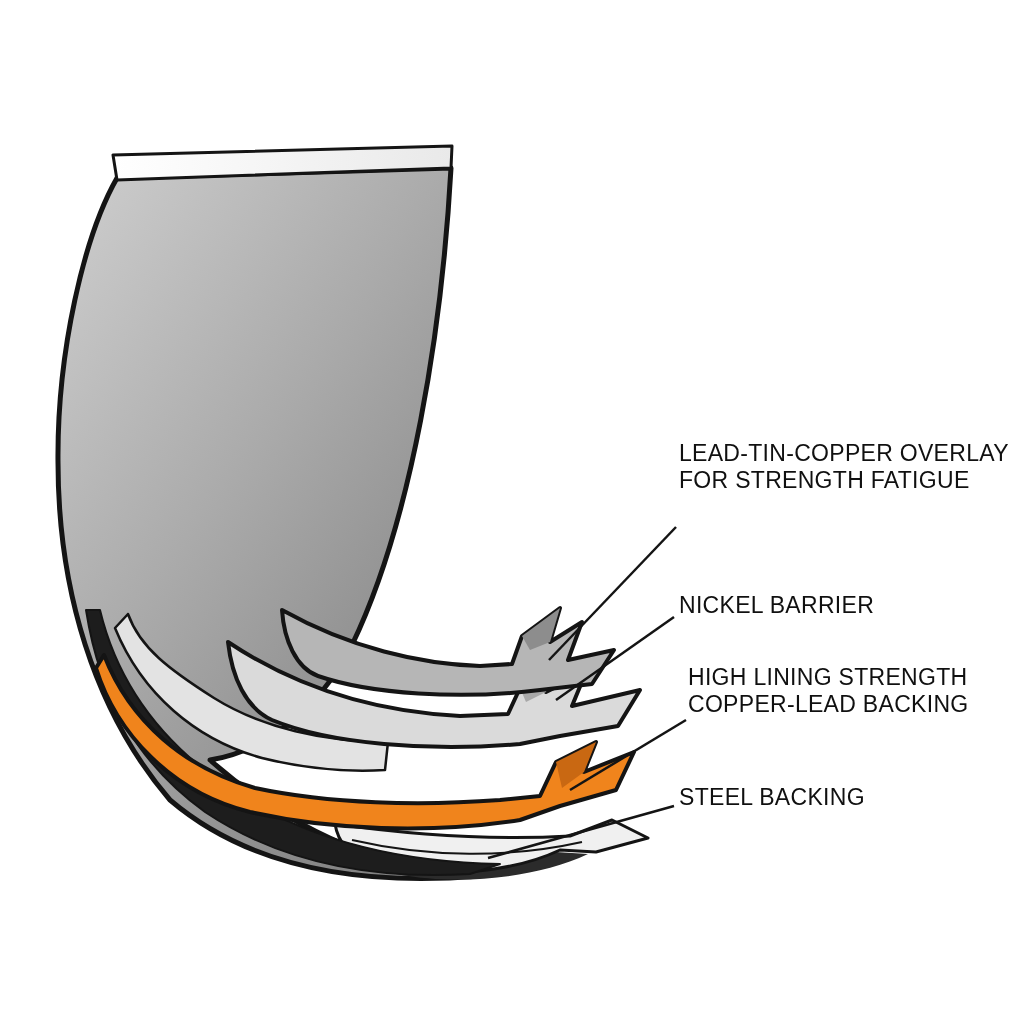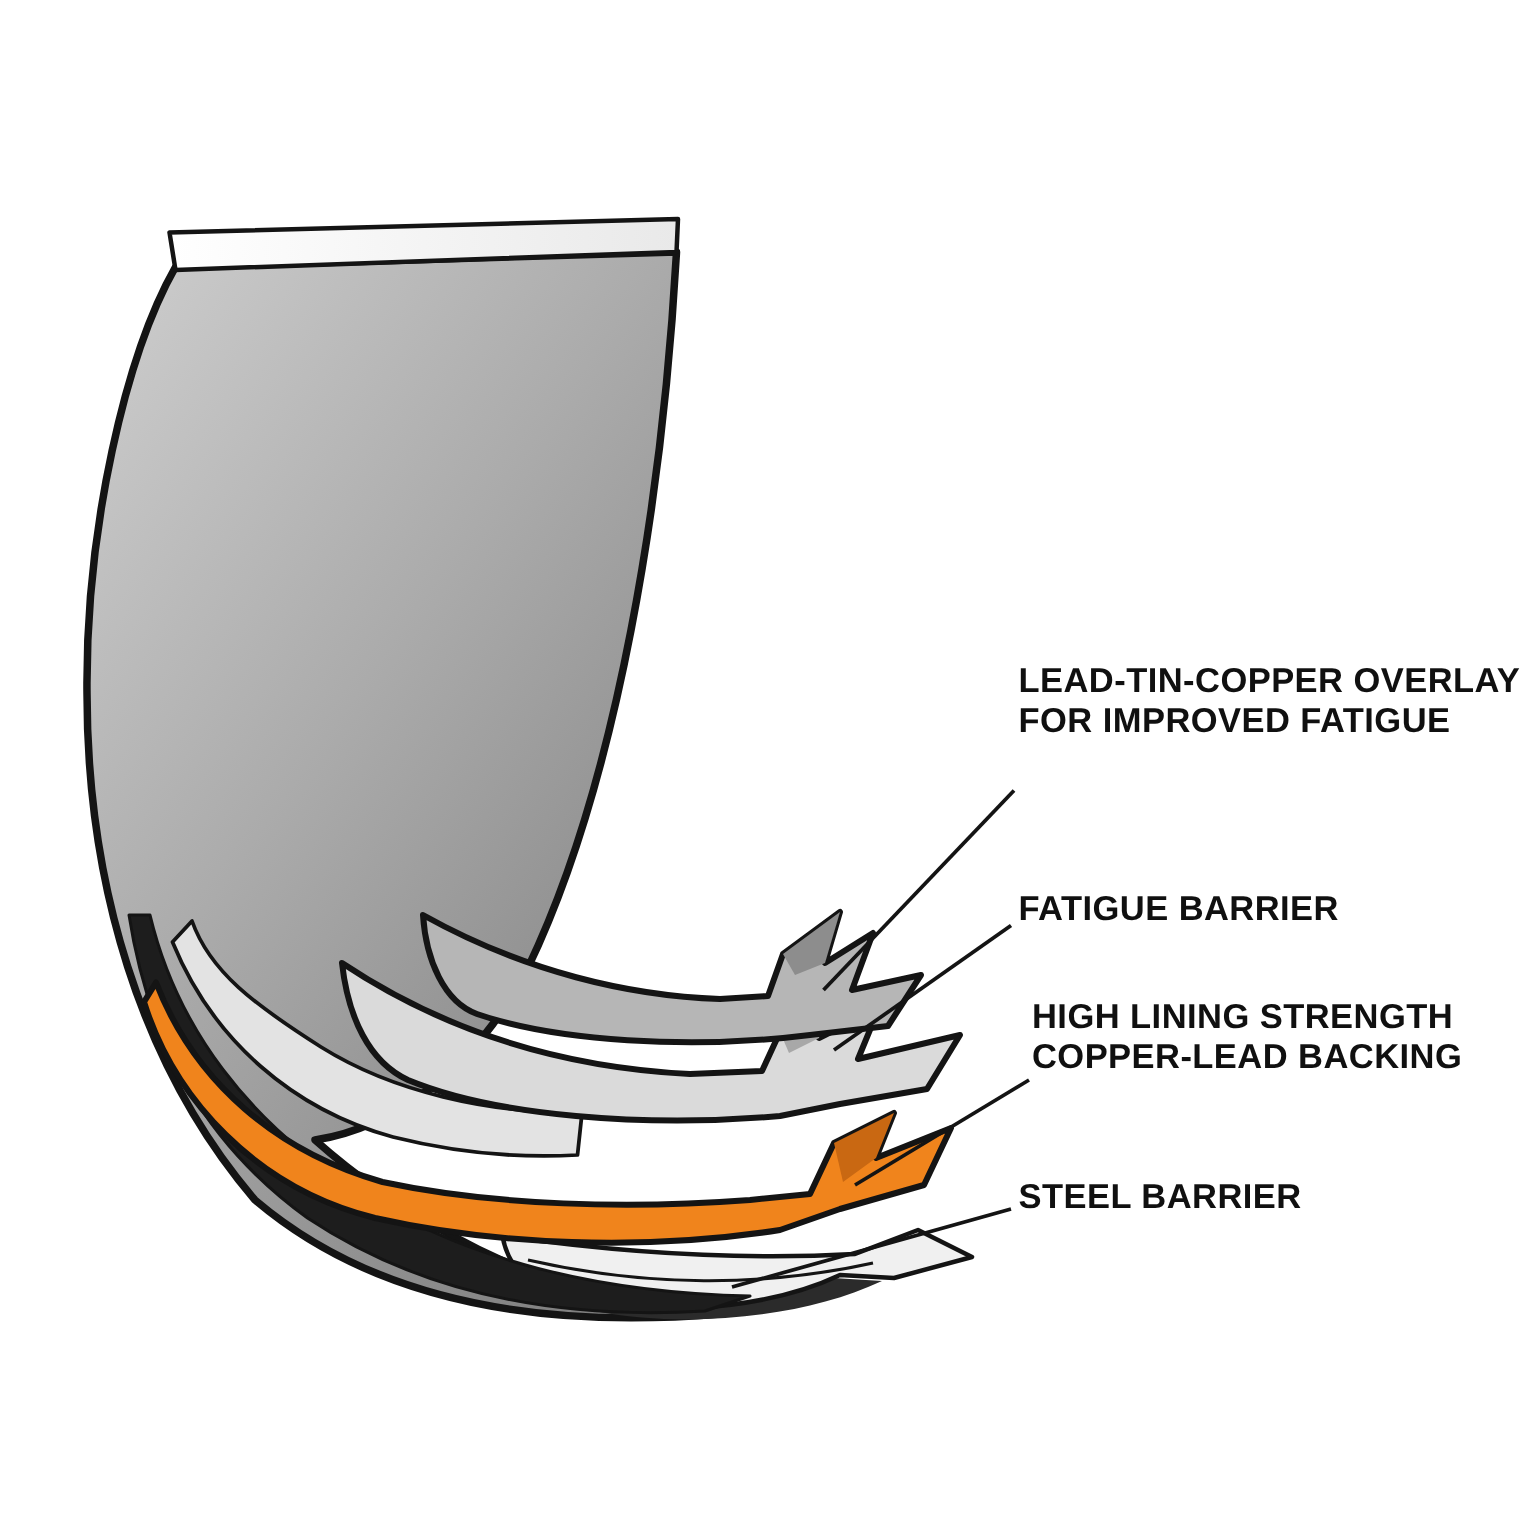--- a/index.html
+++ b/index.html
@@ -6,21 +6,21 @@
   .canvas{
     position:relative;
     width:1024px;height:1024px;
     background:#ffffff;
     overflow:hidden;
     font-family:"Liberation Sans", sans-serif;
   }
   .art{position:absolute;left:0;top:0;}
   .callout-label{
     position:absolute;
-    font-weight:700;
+    font-weight:400;
     font-size:23px;
     line-height:27px;
     letter-spacing:0.3px;
     color:#101010;
     white-space:nowrap;
   }
   .callout-label span{display:block;}
 </style>
 </head>
 <body>
@@ -65,29 +65,29 @@
     <g stroke="#141414" stroke-width="2.5">
       <line x1="676" y1="527" x2="549" y2="660"></line>
       <line x1="674" y1="617" x2="556" y2="700"></line>
       <line x1="686" y1="720" x2="570" y2="790"></line>
       <line x1="674" y1="806" x2="488" y2="858"></line>
     </g>
   </svg>
 
   <div class="callout-label" style="left:679px;top:440px;">
     <span>LEAD-TIN-COPPER OVERLAY</span>
-    <span>FOR IMPROVED FATIGUE</span>
+    <span>FOR STRENGTH FATIGUE</span>
   </div>
 
   <div class="callout-label" style="left:679px;top:592px;">
-    <span>FATIGUE BARRIER</span>
+    <span>NICKEL BARRIER</span>
   </div>
 
   <div class="callout-label" style="left:688px;top:664px;">
     <span>HIGH LINING STRENGTH</span>
     <span>COPPER-LEAD BACKING</span>
   </div>
 
   <div class="callout-label" style="left:679px;top:784px;">
-    <span>STEEL BARRIER</span>
+    <span>STEEL BACKING</span>
   </div>
 
 </div>
 
 </body></html>

